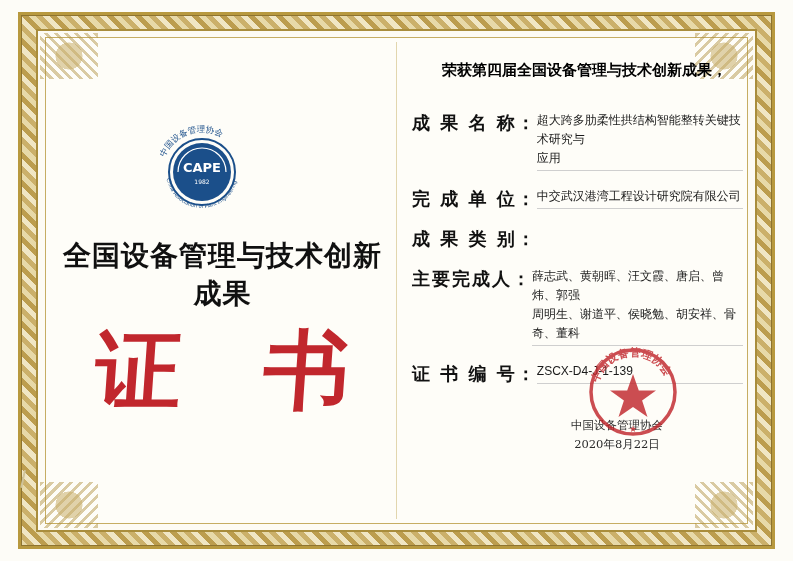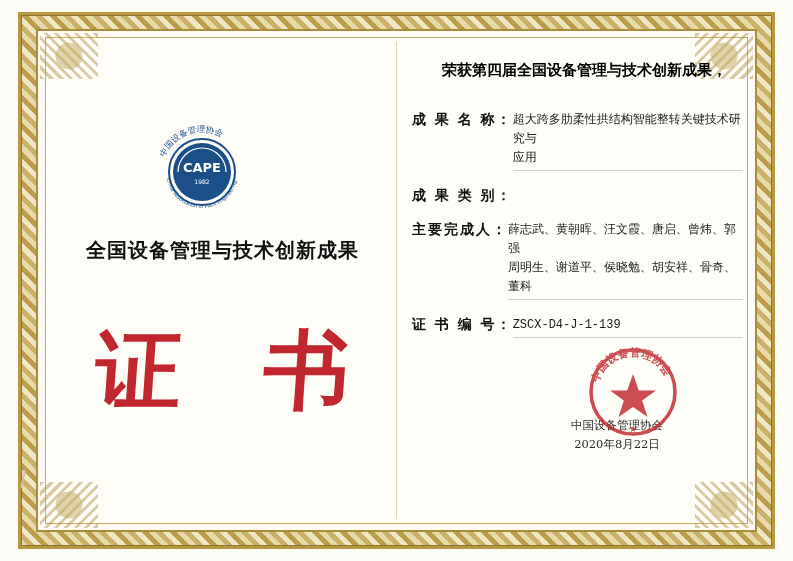--- a/index.html
+++ b/index.html
@@ -66,21 +66,21 @@
   }
   .logo{
     position:absolute;left:95px;top:75px;width:104px;height:104px;
   }
   .logo svg{display:block;}
   .left-title{
     position:absolute;left:0;top:192px;width:335px;
     text-align:center;
     font-family:"DejaVu Sans", sans-serif;
     font-weight:bold;
-    font-size:20px;
+    font-size:28px;
     letter-spacing:1px;
     color:#101010;
   }
   .zhengshu{
     position:absolute;left:0;top:268px;width:335px;
     text-align:center;
     font-family:"DejaVu Serif", serif;
     font-size:86px;
     font-weight:bold;
     letter-spacing:26px;
@@ -109,29 +109,29 @@
     margin-top:26px;
   }
   .field{
     display:flex;
     align-items:flex-start;
     margin-bottom:16px;
   }
   .field-label{
     flex:0 0 92px;
     font-family:"DejaVu Sans", sans-serif;
-    font-size:14px;
+    font-size:18px;
     font-weight:bold;
     letter-spacing:2px;
     color:#111;
     white-space:nowrap;
   }
   .field-value{
     flex:1;
-    font-family:Liberation Mono, monospace;
+    font-family:Liberation Sans, sans-serif;
     font-size:12px;
     line-height:19px;
     color:#1a1a1a;
     border-bottom:1px solid #cfcfcf;
     padding-bottom:2px;
     min-height:19px;
   }
   .vline{display:block;}
 
   
@@ -209,20 +209,24 @@
     <div class="fields">
 
       <div class="field">
         <div class="field-label">成 果 名 称：</div>
         <div class="field-value">
           <span class="vline">超大跨多肋柔性拱结构智能整转关键技术研究与</span>
           <span class="vline">应用</span>
         </div>
       </div>
 
+      <div class="field">
+        <div class="field-label">完 成 单 位：</div>
+        <div class="field-value">中交武汉港湾工程设计研究院有限公司</div>
+      </div>
 
 
       <div class="field">
         <div class="field-label">成 果 类 别：</div>
       </div>
 
       <div class="field">
         <div class="field-label">主要完成人：</div>
         <div class="field-value">
           <span class="vline">薛志武、黄朝晖、汪文霞、唐启、曾炜、郭强</span>

